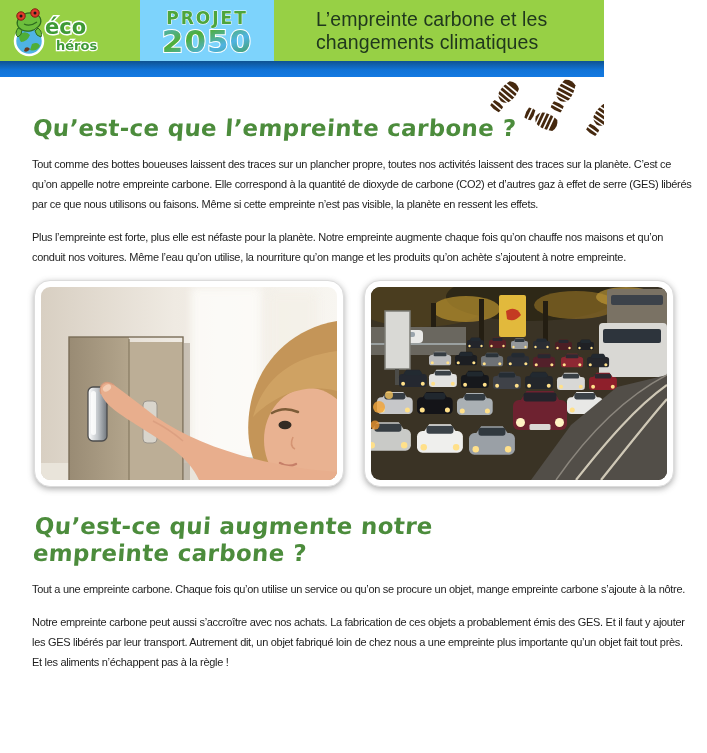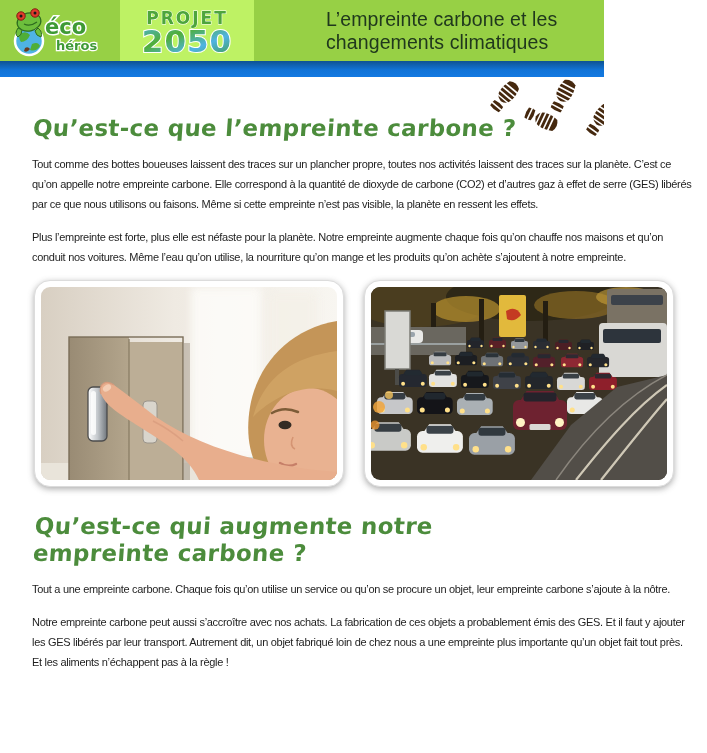--- a/index.html
+++ b/index.html
@@ -15,25 +15,25 @@
   
   .header-bar {
     position:relative; height:61px; background:#97d045;
     display:flex; align-items:stretch;
   }
   .logo-eco {
     width:120px; display:flex; align-items:center; justify-content:center;
     cursor:pointer;
   }
   .badge-2050 {
-    width:134px; background:#bef264; display:flex; align-items:center;
-    justify-content:center; cursor:pointer;
+    width:134px; background:#7dd3fc; display:flex; align-items:center;
+    justify-content:center; cursor:pointer;margin-left:20px;
   }
   .header-title {
-    flex:1; display:flex; align-items:center; padding-left:72px;
+    flex:1; display:flex; align-items:center; padding-left:42px;
     font-size:19.5px; color:#20381d; letter-spacing:0.1px;
   }
   .blue-divider {
     height:16px; background:linear-gradient(to bottom,#0e5292 0%,#1173d6 55%,#1379e2 100%);
   }
 
   
   main { position:relative; padding:38px 32px 0 32px; }
   .footprints-wrap { position:absolute; top:2px; right:0; width:122px; height:64px; }
 
@@ -273,17 +273,17 @@
           <use href="#car" transform="translate(98,138) scale(1.35)" color="#9aa0a6"></use>
 
           <circle cx="8" cy="120" r="6" fill="#f0a43c" opacity="0.85"></circle>
           <circle cx="18" cy="108" r="4" fill="#f4c35e" opacity="0.8"></circle>
           <circle cx="4" cy="138" r="4.5" fill="#e8932f" opacity="0.8"></circle>
         </svg>
       </div>
     </div>
 
     <h2 class="section-heading second">Qu’est-ce qui augmente notre empreinte carbone ?</h2>
-    <p class="body-text">Tout a une empreinte carbone. Chaque fois qu’on utilise un service ou qu’on se procure un objet, leur empreinte carbone s’ajoute à la nôtre.</p>
+    <p class="body-text">Tout a une empreinte carbone. Chaque fois qu’on utilise un service ou qu’on se procure un objet, mange empreinte carbone s’ajoute à la nôtre.</p>
     <p class="body-text">Notre empreinte carbone peut aussi s’accroître avec nos achats. La fabrication de ces objets a probablement émis des GES. Et il faut y ajouter les GES libérés par leur transport. Autrement dit, un objet fabriqué loin de chez nous a une empreinte plus importante qu’un objet fait tout près. Et les aliments n’échappent pas à la règle !</p>
 
   </main>
 </div>
 
 </body></html>

